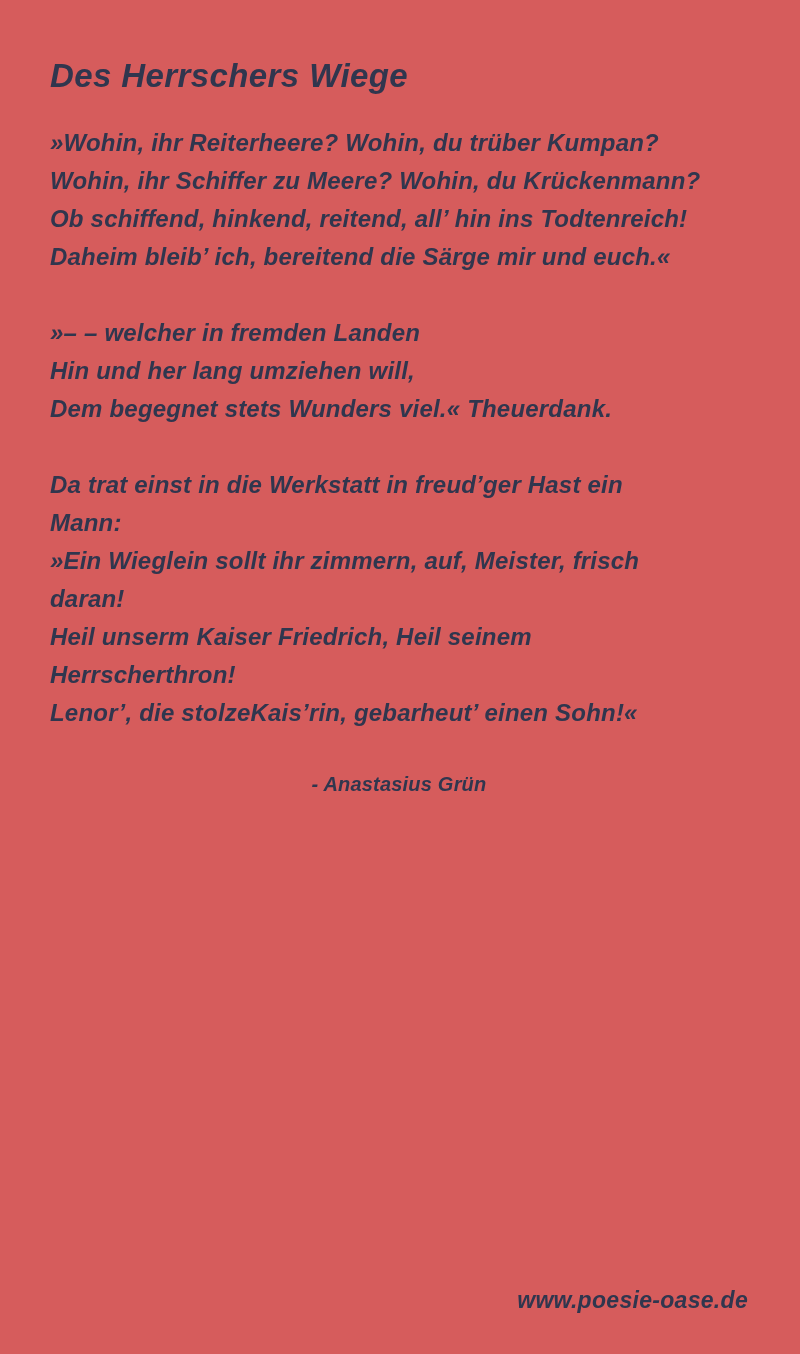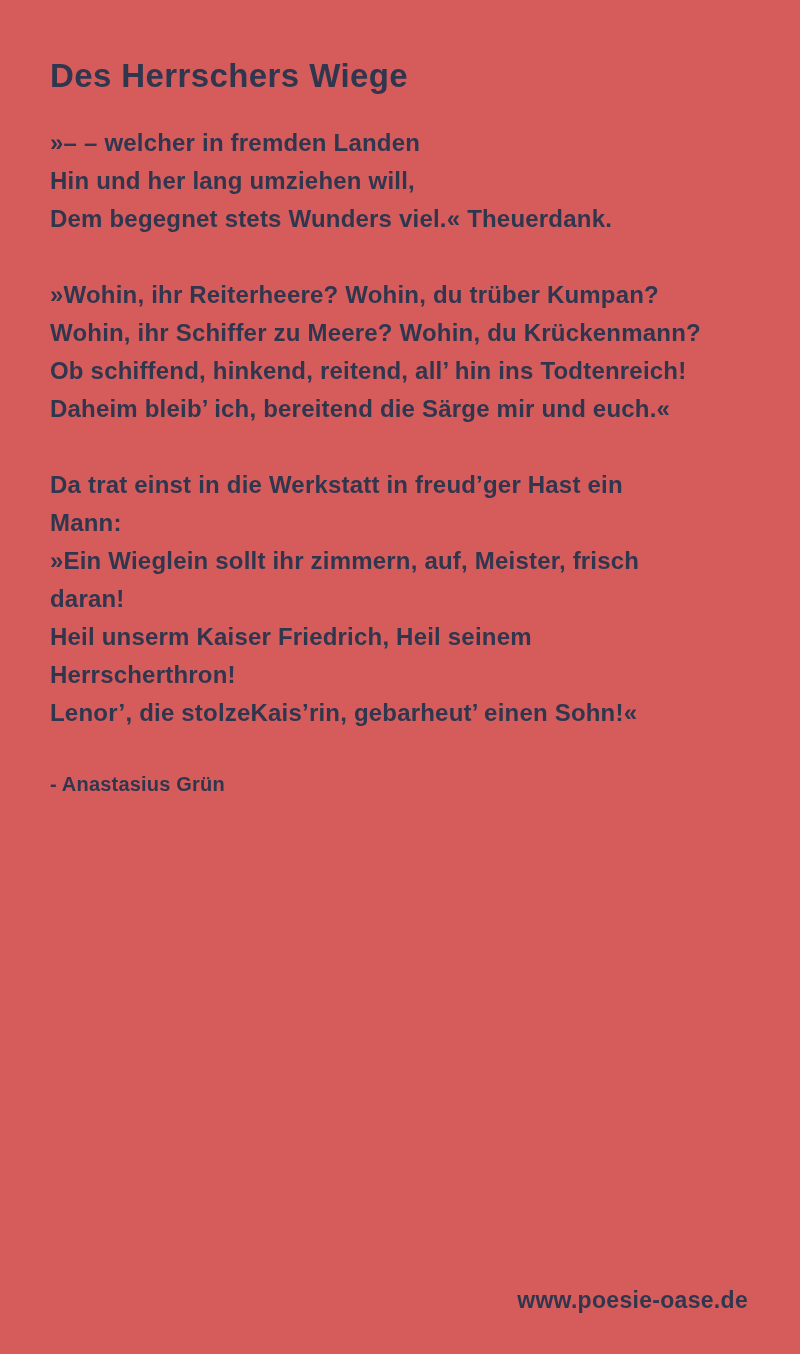--- a/index.html
+++ b/index.html
@@ -12,20 +12,21 @@
     font-family: "Liberation Sans", "DejaVu Sans", sans-serif;
     color: var(--text);
   }
   .page {
     position: relative;
     width: 800px;
     height: 1354px;
     background: var(--bg);
     overflow: hidden;
     padding: 54px 52px 0 50px;
+    font-style: italic;
   }
   .poem-title {
     font-size: 33px;
     line-height: 44px;
     font-weight: 700;
     letter-spacing: 0.4px;
     margin: 0 0 26px 0;
     color: var(--text);
   }
   .stanza {
@@ -37,46 +38,47 @@
     margin: 0 0 38px 0;
     color: var(--text);
   }
   .attribution {
     font-size: 20px;
     line-height: 28px;
     font-weight: 700;
     letter-spacing: 0.2px;
     margin-top: 20px;
     color: var(--text);
+    text-align: center;
   }
   .watermark {
     position: absolute;
     top: 1288px;
     right: 52px;
     font-size: 23px;
     line-height: 24px;
     font-weight: 700;
     letter-spacing: 0.3px;
     color: var(--text);
   }
 </style>
 </head>
 <body>
 
 <div class="page">
   <h1 class="poem-title">Des Herrschers Wiege</h1>
 
-  <p class="stanza">»– – welcher in fremden Landen
-Hin und her lang umziehen will,
-Dem begegnet stets Wunders viel.« Theuerdank.</p>
-
   <p class="stanza">»Wohin, ihr Reiterheere? Wohin, du trüber Kumpan?
 Wohin, ihr Schiffer zu Meere? Wohin, du Krückenmann?
 Ob schiffend, hinkend, reitend, all’ hin ins Todtenreich!
 Daheim bleib’ ich, bereitend die Särge mir und euch.«</p>
+
+  <p class="stanza">»– – welcher in fremden Landen
+Hin und her lang umziehen will,
+Dem begegnet stets Wunders viel.« Theuerdank.</p>
 
 
   <p class="stanza">Da trat einst in die Werkstatt in freud’ger Hast ein
 Mann:
 »Ein Wieglein sollt ihr zimmern, auf, Meister, frisch
 daran!
 Heil unserm Kaiser Friedrich, Heil seinem
 Herrscherthron!
 Lenor’, die stolzeKais’rin, gebarheut’ einen Sohn!«</p>
 

